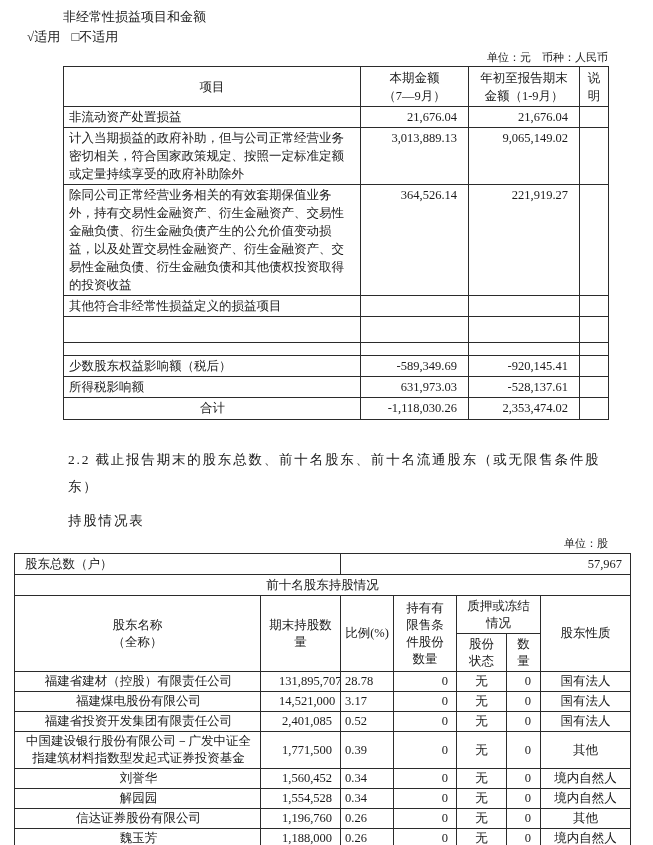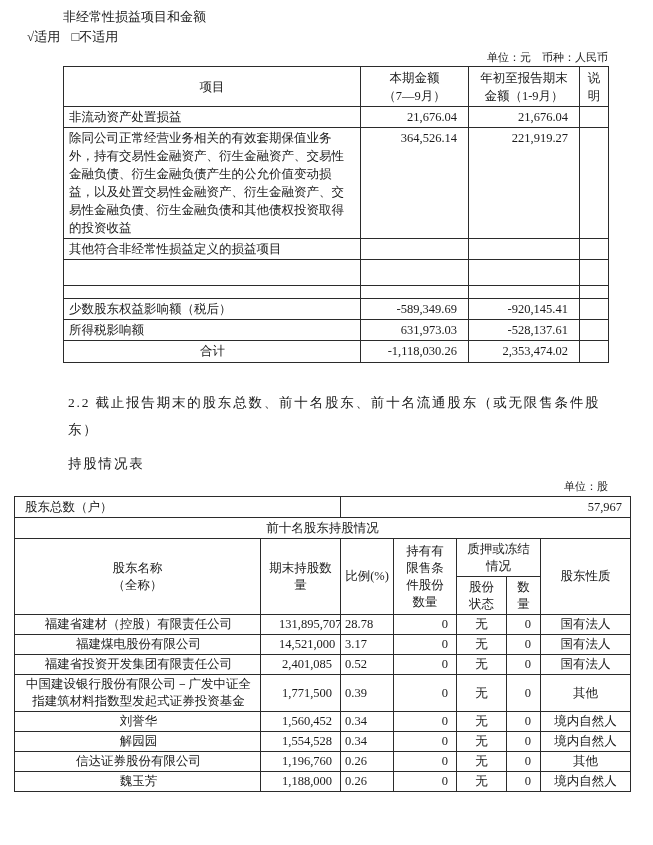--- a/index.html
+++ b/index.html
@@ -93,20 +93,26 @@
       </tr>
     </thead>
     <tbody>
         <tr>
           <td class="c-item">非流动资产处置损益</td>
           <td class="c-current">21,676.04</td>
           <td class="c-ytd">21,676.04</td>
           <td class="c-note"></td>
         </tr>
         <tr>
+          <td class="c-item">计入当期损益的政府补助，但与公司正常经营业务密切相关，符合国家政策规定、按照一定标准定额或定量持续享受的政府补助除外</td>
+          <td class="c-current">3,013,889.13</td>
+          <td class="c-ytd">9,065,149.02</td>
+          <td class="c-note"></td>
+        </tr>
+        <tr>
           <td class="c-item">除同公司正常经营业务相关的有效套期保值业务外，持有交易性金融资产、衍生金融资产、交易性金融负债、衍生金融负债产生的公允价值变动损益，以及处置交易性金融资产、衍生金融资产、交易性金融负债、衍生金融负债和其他债权投资取得的投资收益</td>
           <td class="c-current">364,526.14</td>
           <td class="c-ytd">221,919.27</td>
           <td class="c-note"></td>
         </tr>
         <tr>
           <td class="c-item">其他符合非经常性损益定义的损益项目</td>
           <td class="c-current"></td>
           <td class="c-ytd"></td>
           <td class="c-note"></td>

